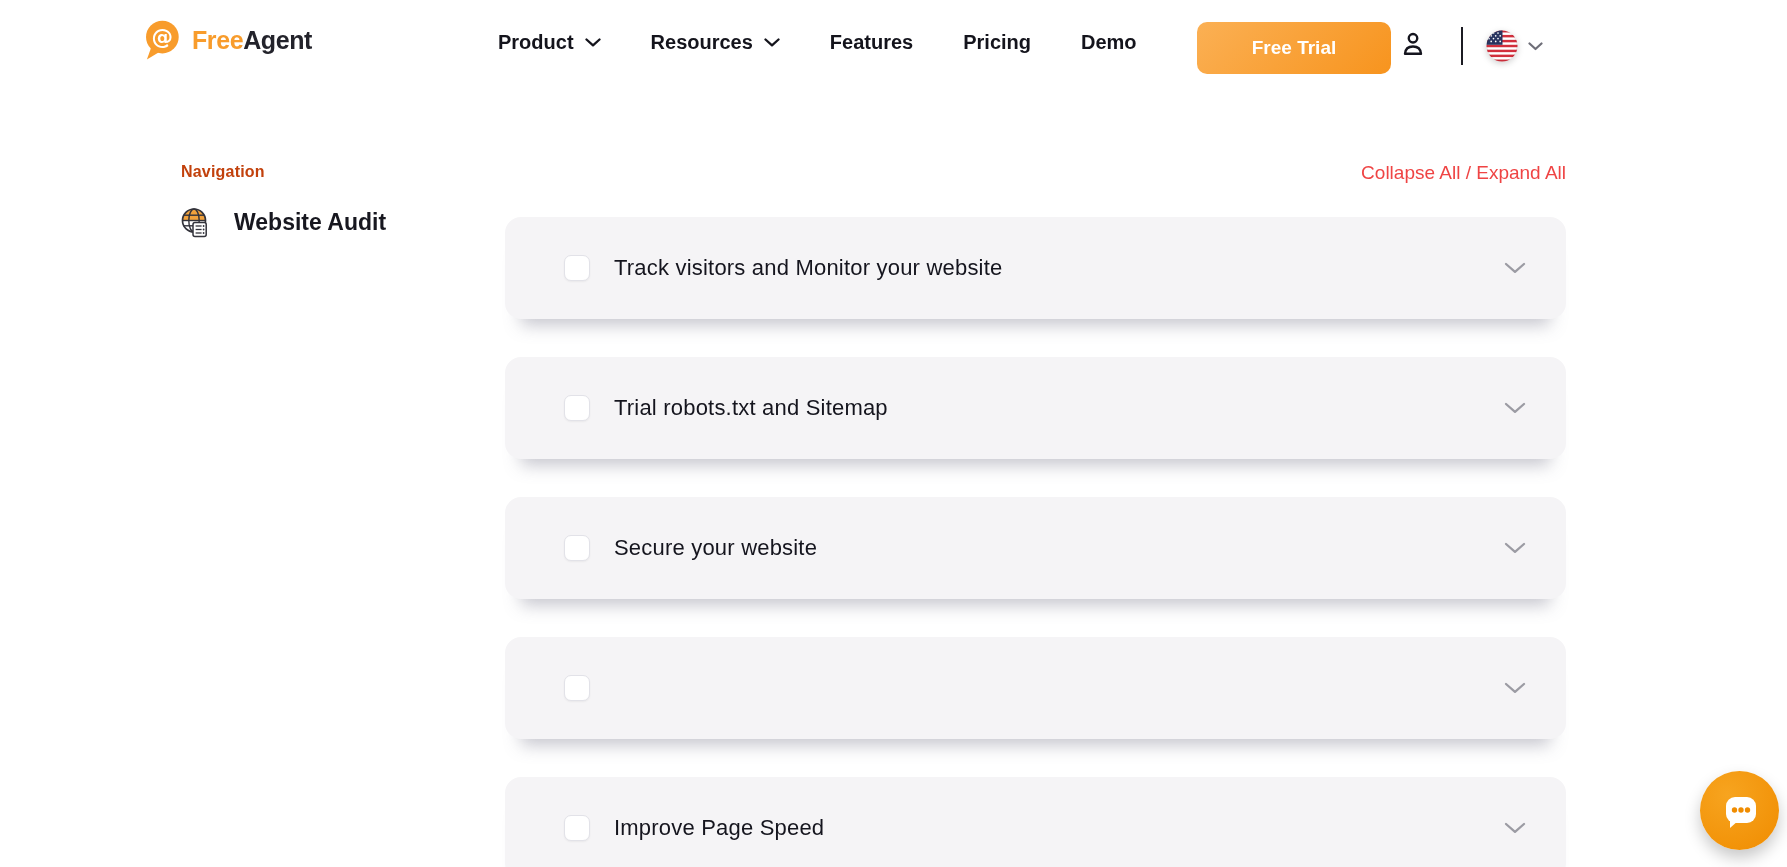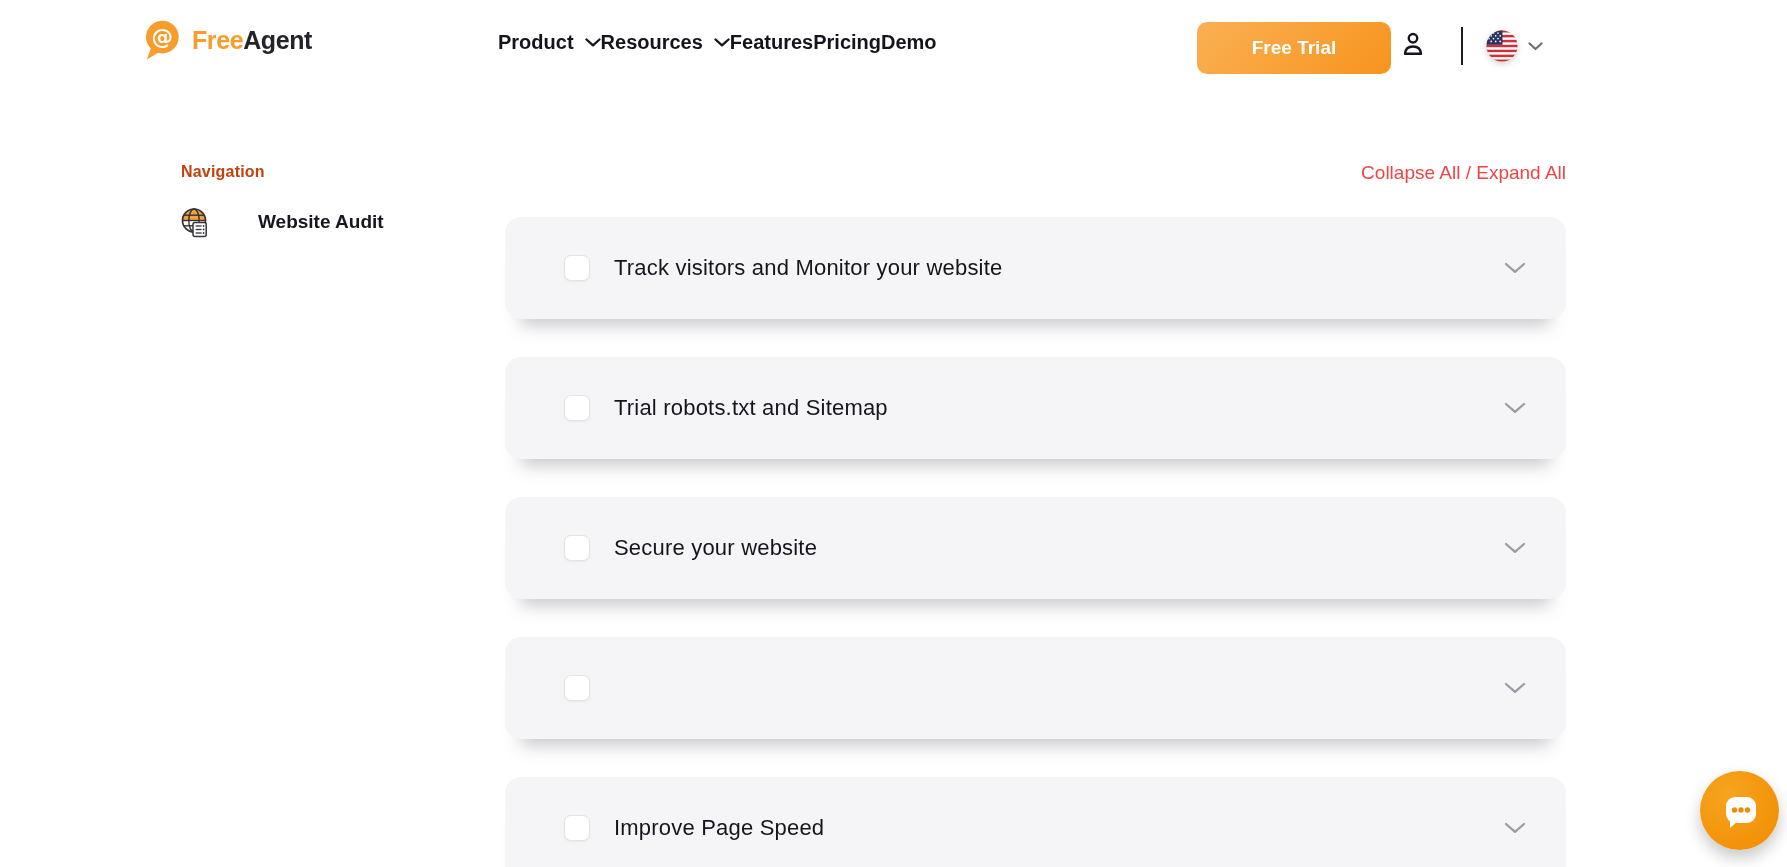--- a/index.html
+++ b/index.html
@@ -13,40 +13,40 @@
   }
 
   
   .header { position:absolute; top:0; left:0; width:1787px; height:85px; background:#fff; }
 
   .logo { position:absolute; left:140px; top:18px; display:flex; align-items:center; gap:9px; cursor:pointer; }
   .logo-text { font-size:25px; font-weight:700; letter-spacing:-0.4px; white-space:nowrap; }
   .logo-live  { color:#F89C2C; }
   .logo-agent { color:#23232B; }
 
-  .nav { position:absolute; left:498px; top:0; height:85px; display:flex; align-items:center; }
+  .nav { position:absolute; left:498px; top:0; height:85px; display:flex; align-items:center; gap:50px; }
   .nav-link { display:flex; align-items:center; gap:11px; font-size:20px; font-weight:700; color:#14141C; cursor:pointer; white-space:nowrap; }
 
   .free-trial {
     position:absolute; left:1197px; top:22px; width:194px; height:52px;
     border:none; border-radius:10px; cursor:pointer;
     background:linear-gradient(135deg, #FBB054 0%, #F7941E 100%);
     color:#fff; font-size:19px; font-weight:700; font-family:"Liberation Sans",sans-serif;
     display:flex; align-items:center; justify-content:center;
   }
 
   .account { position:absolute; left:1398px; top:28px; cursor:pointer; }
   .hdr-divider { position:absolute; left:1461px; top:27px; width:2px; height:38px; background:#1b1b22; }
   .lang { position:absolute; left:1486px; top:30px; display:flex; align-items:center; gap:10px; cursor:pointer; }
   .flag-wrap { filter:drop-shadow(0 2px 3px rgba(0,0,0,0.18)); line-height:0; }
 
   
   .sidebar-heading { position:absolute; left:181px; top:163px; font-size:16px; font-weight:700; color:#c2410c; letter-spacing:0.2px; }
   .sidebar-item { position:absolute; left:177px; top:205px; display:flex; align-items:center; gap:23px; cursor:pointer; }
-  .sidebar-item-label { font-size:19px; font-weight:700; color:#17171F;margin-left:24px; }
+  .sidebar-item-label { font-size:23px; font-weight:700; color:#17171F; }
 
   
   .collapse-link { position:absolute; top:162px; right:221px; font-size:19px; color:#ef4444; cursor:pointer; white-space:nowrap; }
 
   .panels { position:absolute; left:505px; top:217px; width:1061px; }
   .panel {
     height:102px; margin-bottom:38px;
     background:#F5F4F6; border-radius:16px;
     display:flex; align-items:center;
     padding:0 40px 0 59px;

